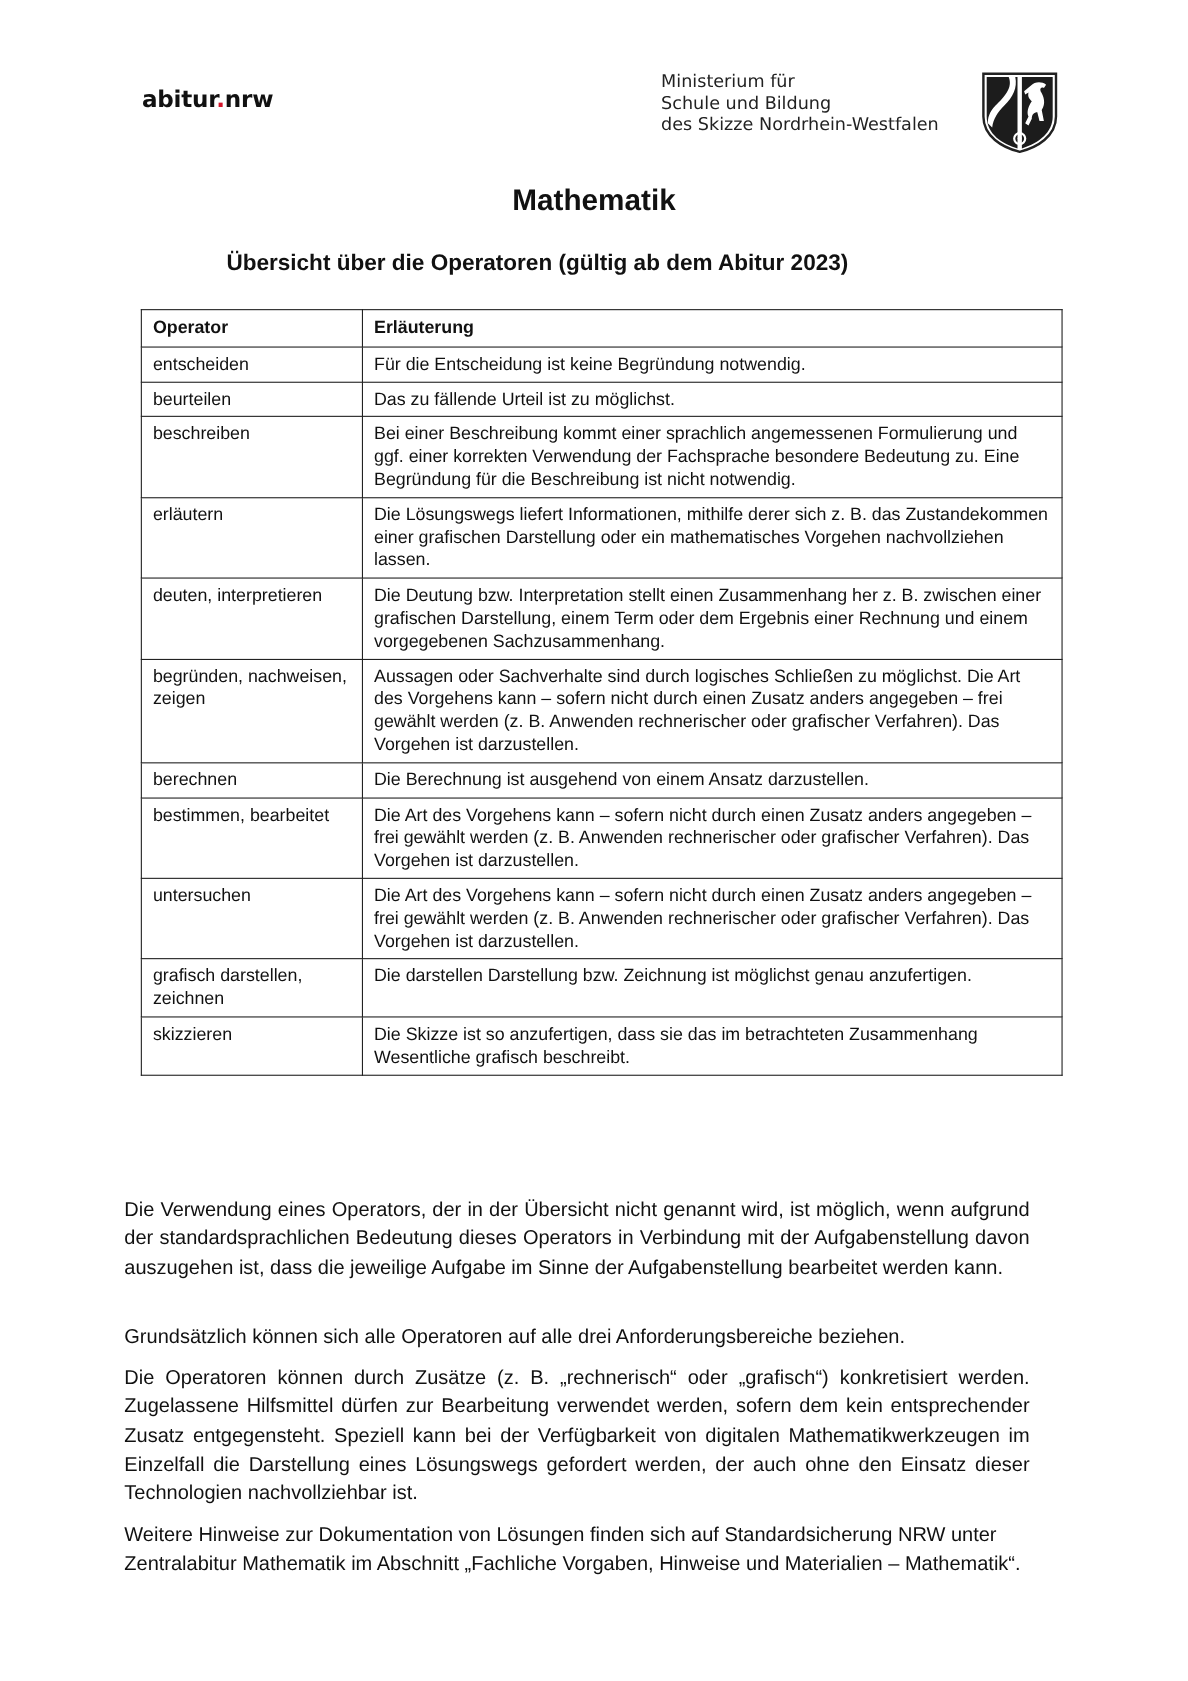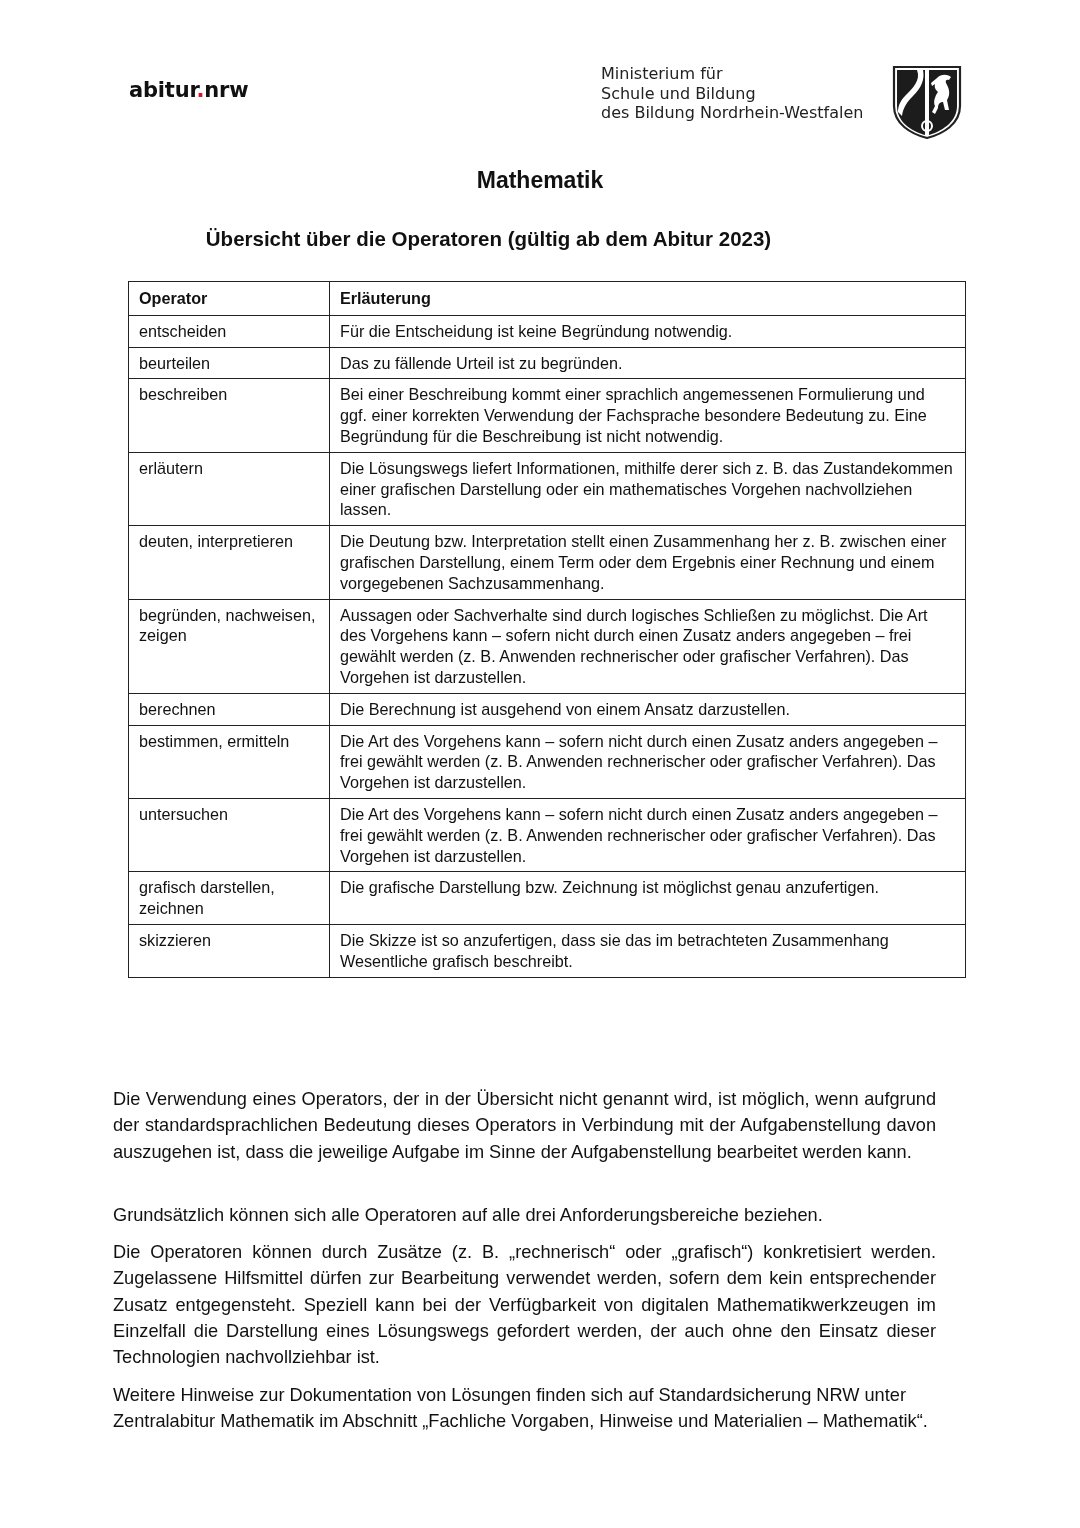--- a/index.html
+++ b/index.html
@@ -13,21 +13,21 @@
       letter-spacing: -0.2px; color: #111; margin-top: 12px;
     }
     .brand .dot { color: #d4142a; }
     .ministry {
       position: absolute; left: 601px; top: 64px;
       font-family: "DejaVu Sans", sans-serif; font-size: 16px; line-height: 19.5px; color: #222;
     }
     .crest { position: absolute; left: 891px; top: 64px; width: 72px; height: 76px; }
     .title {
       position: absolute; left: 0; width: 1080px; top: 167px; text-align: center;
-      font-weight: bold; font-size: 23px;
+      font-weight: bold; font-size: 27px;
     }
     .subtitle {
       position: absolute; left: 0; width: 977px; top: 227px; text-align: center;
       font-weight: bold; font-size: 20.5px;
     }
     table.ops {
       position: absolute; left: 128px; top: 281px; width: 838px;
       border-collapse: collapse; font-size: 16.2px; line-height: 20.8px;
     }
     table.ops td, table.ops th {
@@ -48,21 +48,21 @@
 </head>
 <body>
 
 <div class="brand">
   <span>abitur</span><span class="dot">.</span><span>nrw</span>
 </div>
 
 <div class="ministry">
   <div>Ministerium für</div>
   <div>Schule und Bildung</div>
-  <div>des Bildung Nordrhein-Westfalen</div>
+  <div>des Skizze Nordrhein-Westfalen</div>
 </div>
 
 <svg class="crest" viewBox="0 0 72 76">
   <path d="M3 3 H69 V42 C69 60 52 70 36 74 C20 70 3 60 3 42 Z" fill="#fff" stroke="#222" stroke-width="2.2"></path>
   <path d="M6 6 H34 V71 C20 67 6 58 6 42 Z" fill="#1c1c1c"></path>
   <path d="M38 6 H66 V42 C66 56 54 66 38 71 Z" fill="#1c1c1c"></path>
   <path d="M26 6 C30 16 22 24 14 32 C8 38 7 44 7 48 L11 52 C12 44 16 38 22 32 C30 24 34 16 32 6 Z" fill="#fff"></path>
   <path d="M46 14 C50 10 56 10 60 13 L58 16 C56 15 54 16 55 19 C58 24 60 30 56 36 L58 46 L54 46 L52 38 C49 38 47 40 47 44 L44 50 L41 48 L44 42 C42 38 44 32 47 28 C45 26 43 24 44 20 L41 22 L40 19 Z" fill="#fff"></path>
   <circle cx="36" cy="62" r="5" fill="none" stroke="#fff" stroke-width="2"></circle>
   <circle cx="36" cy="62" r="1.8" fill="#fff"></circle>
@@ -82,21 +82,21 @@
       <th>Erläuterung</th>
     </tr>
   </thead>
   <tbody>
     <tr>
       <td>entscheiden</td>
       <td>Für die Entscheidung ist keine Begründung notwendig.</td>
     </tr>
     <tr>
       <td>beurteilen</td>
-      <td>Das zu fällende Urteil ist zu begründen.</td>
+      <td>Das zu fällende Urteil ist zu möglichst.</td>
     </tr>
     <tr>
       <td>beschreiben</td>
       <td>Bei einer Beschreibung kommt einer sprachlich angemessenen Formulierung und ggf. einer korrekten Verwendung der Fachsprache besondere Bedeutung zu. Eine Begründung für die Beschreibung ist nicht notwendig.</td>
     </tr>
     <tr>
       <td>erläutern</td>
       <td>Die Lösungswegs liefert Informationen, mithilfe derer sich z. B. das Zustandekommen einer grafischen Darstellung oder ein mathematisches Vorgehen nachvollziehen lassen.</td>
     </tr>
     <tr>
@@ -105,30 +105,30 @@
     </tr>
     <tr>
       <td>begründen, nachweisen, zeigen</td>
       <td>Aussagen oder Sachverhalte sind durch logisches Schließen zu möglichst. Die Art des Vorgehens kann – sofern nicht durch einen Zusatz anders angegeben – frei gewählt werden (z. B. Anwenden rechnerischer oder grafischer Verfahren). Das Vorgehen ist darzustellen.</td>
     </tr>
     <tr>
       <td>berechnen</td>
       <td>Die Berechnung ist ausgehend von einem Ansatz darzustellen.</td>
     </tr>
     <tr>
-      <td>bestimmen, ermitteln</td>
+      <td>bestimmen, bearbeitet</td>
       <td>Die Art des Vorgehens kann – sofern nicht durch einen Zusatz anders angegeben – frei gewählt werden (z. B. Anwenden rechnerischer oder grafischer Verfahren). Das Vorgehen ist darzustellen.</td>
     </tr>
     <tr>
       <td>untersuchen</td>
       <td>Die Art des Vorgehens kann – sofern nicht durch einen Zusatz anders angegeben – frei gewählt werden (z. B. Anwenden rechnerischer oder grafischer Verfahren). Das Vorgehen ist darzustellen.</td>
     </tr>
     <tr>
       <td>grafisch darstellen, zeichnen</td>
-      <td>Die grafische Darstellung bzw. Zeichnung ist möglichst genau anzufertigen.</td>
+      <td>Die darstellen Darstellung bzw. Zeichnung ist möglichst genau anzufertigen.</td>
     </tr>
     <tr>
       <td>skizzieren</td>
       <td>Die Skizze ist so anzufertigen, dass sie das im betrachteten Zusammenhang Wesentliche grafisch beschreibt.</td>
     </tr>
   </tbody>
 </table>
 
 <p class="para p1">Die Verwendung eines Operators, der in der Übersicht nicht genannt wird, ist möglich, wenn aufgrund der standardsprachlichen Bedeutung dieses Operators in Verbindung mit der Aufgabenstellung davon auszugehen ist, dass die jeweilige Aufgabe im Sinne der Aufgabenstellung bearbeitet werden kann.</p>
 <p class="para p2">Grundsätzlich können sich alle Operatoren auf alle drei Anforderungsbereiche beziehen.</p>

